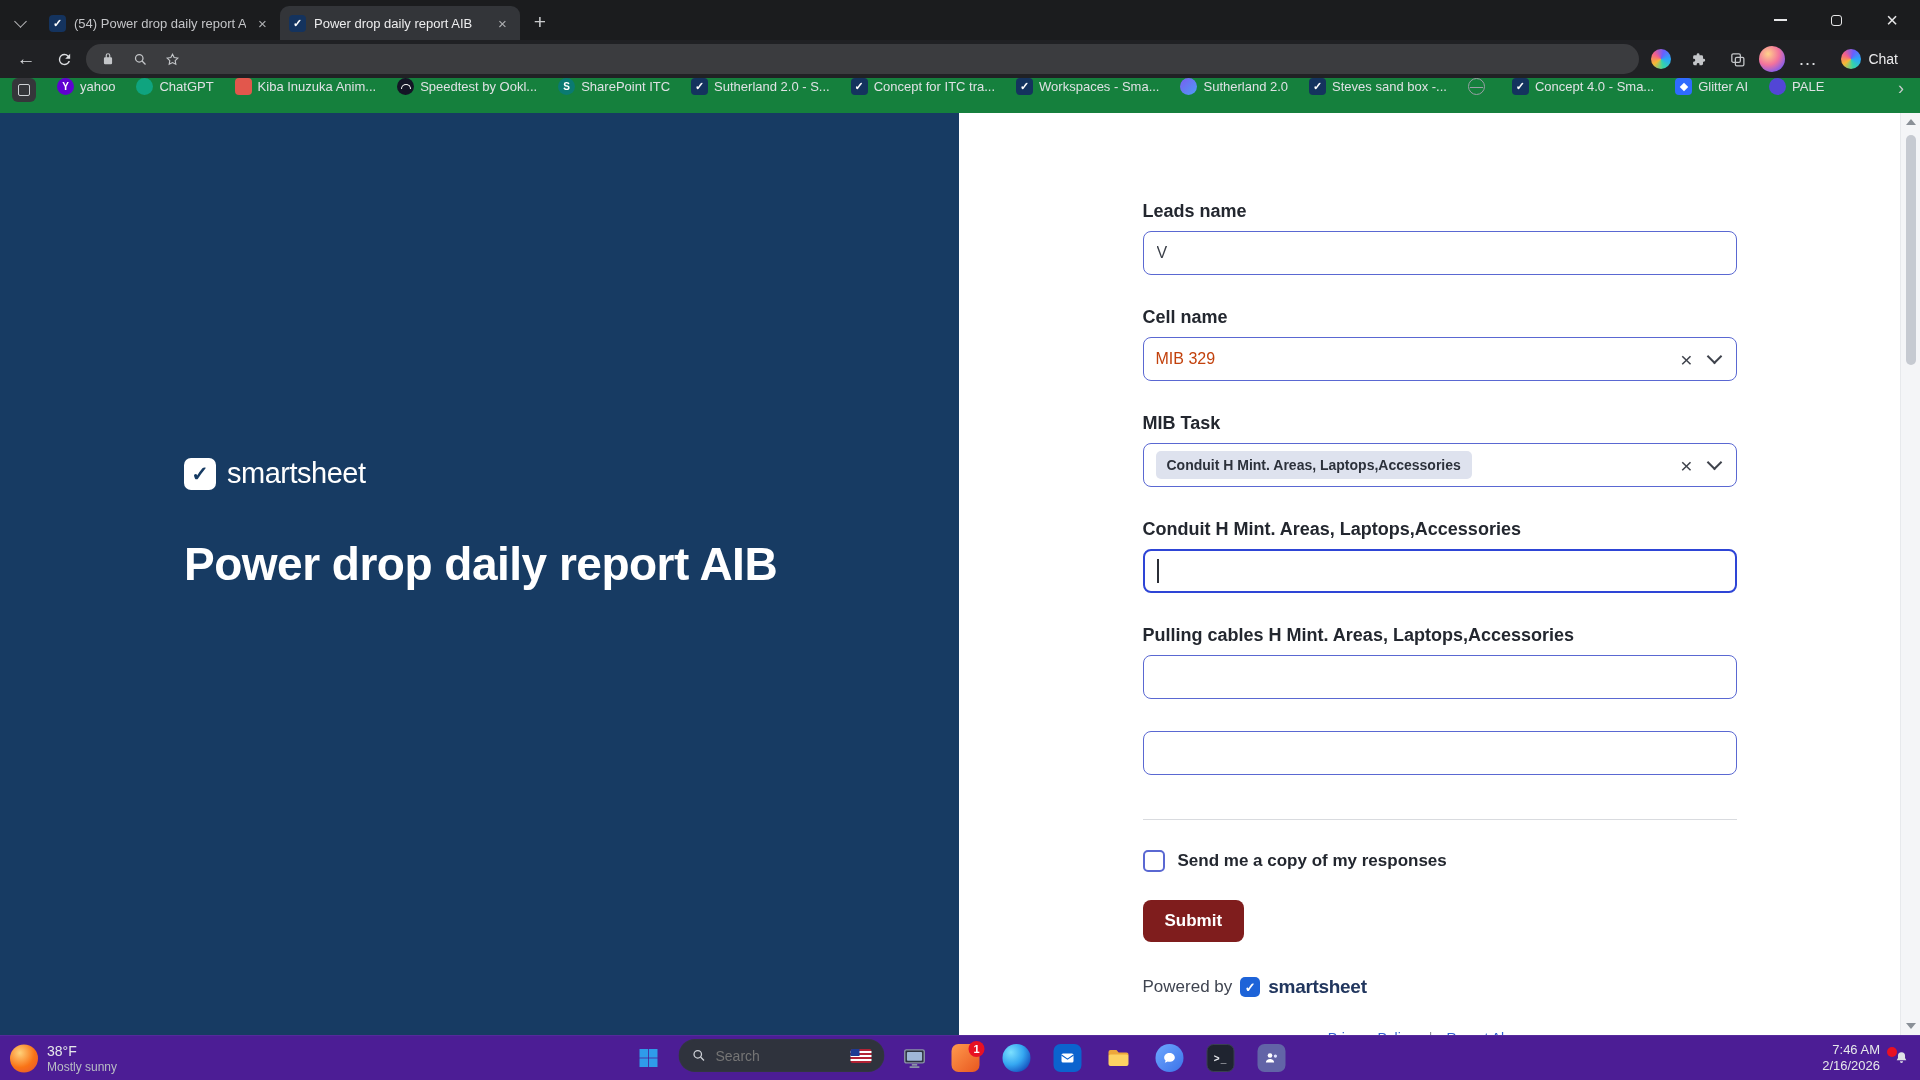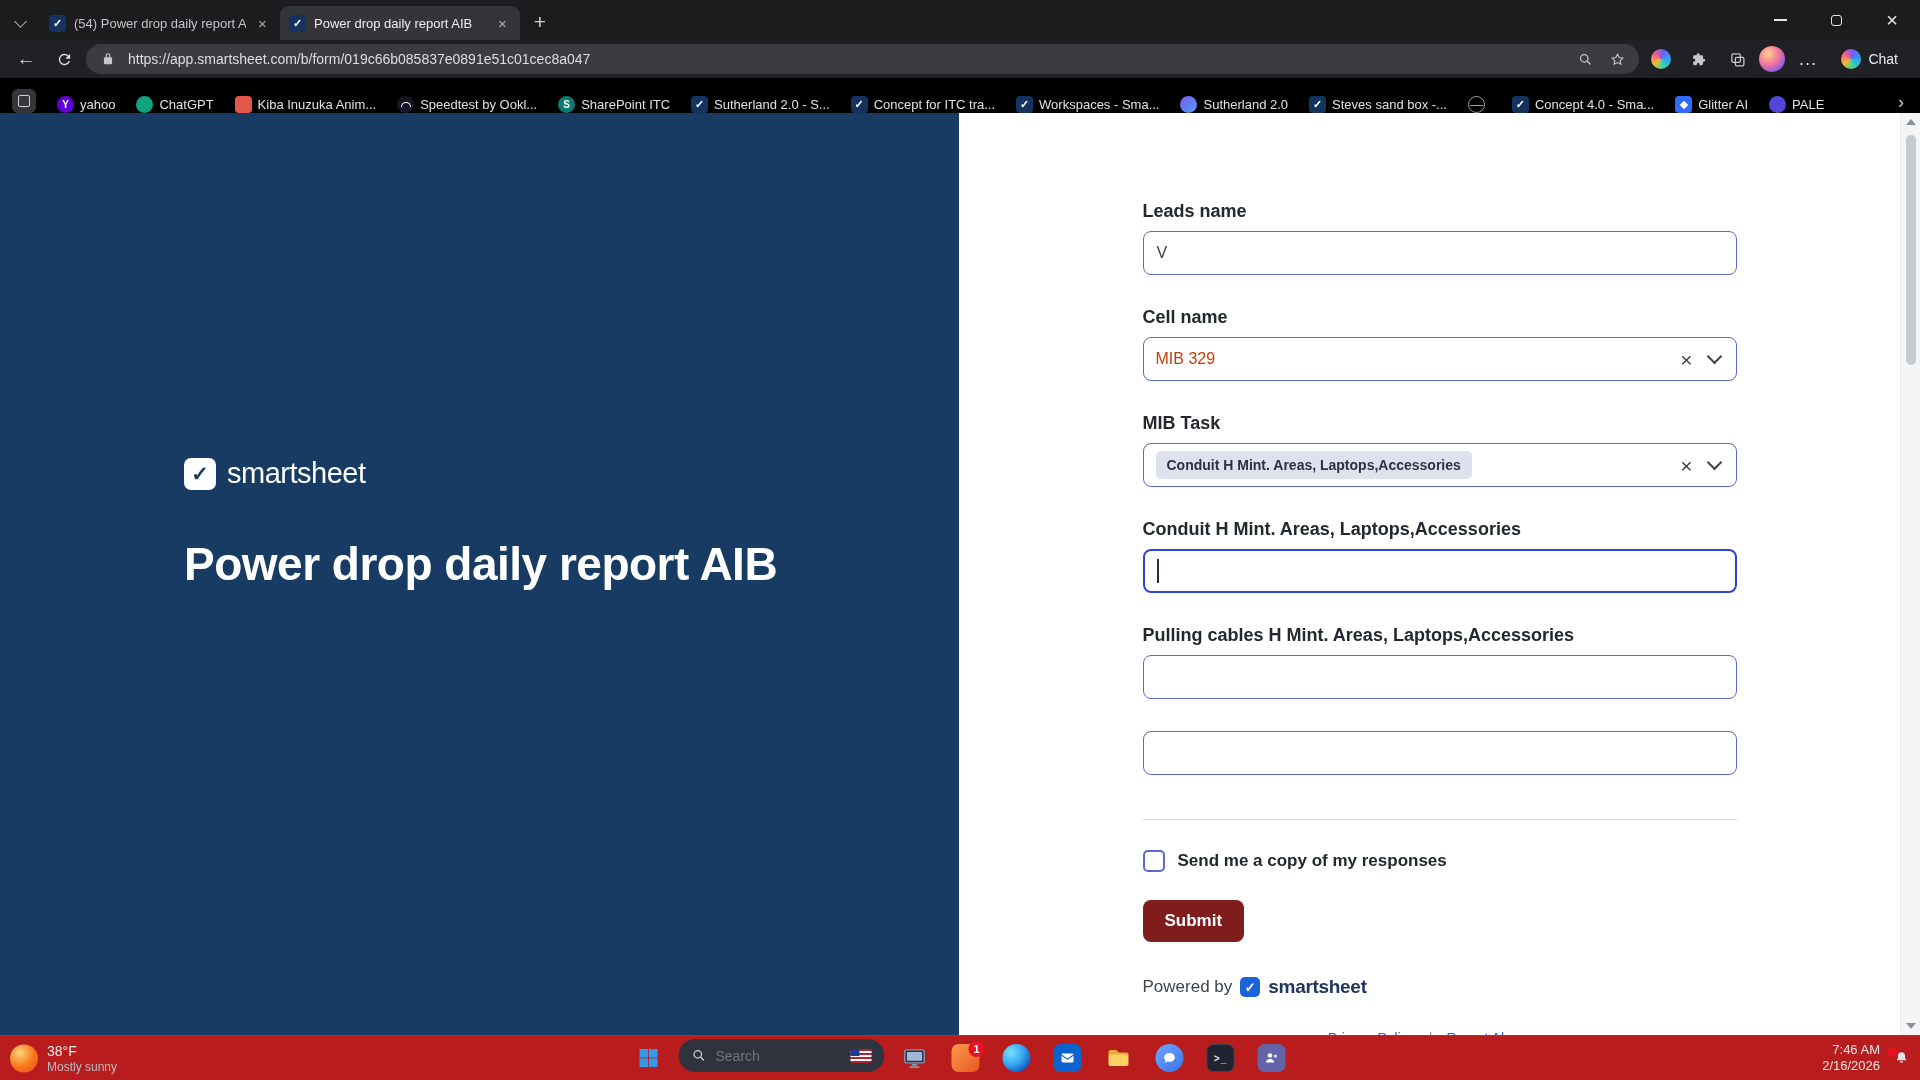--- a/index.html
+++ b/index.html
@@ -30,21 +30,21 @@
   .tb-icon-btn { width:32px; height:30px; border-radius:6px; display:flex; align-items:center; justify-content:center; color:#dcdee1; font-size:19px; cursor:pointer; flex:none; }
   .tb-icon-btn svg { display:block; }
   .addr-pill { flex:1; height:30px; background:#3b3c3f; border-radius:15px; display:flex; align-items:center; padding:0 10px; gap:8px; cursor:text; min-width:0; }
   .addr-url { flex:1; color:#dcdee1; font-size:14px; white-space:nowrap; overflow:hidden; }
   .pill-icon { width:24px; height:24px; display:flex; align-items:center; justify-content:center; flex:none; cursor:pointer; }
   .avatar { width:26px; height:26px; border-radius:50%; background:radial-gradient(circle at 35% 30%, #ffd28a, #f2729d 45%, #7d5cf0 80%); flex:none; cursor:pointer; }
   .copilot-ball { width:20px; height:20px; border-radius:50%; background:conic-gradient(from 20deg, #6a5cff, #2aa7f7, #35d6a5, #f7b733, #f35e8c, #6a5cff); flex:none; }
   .chat-btn { height:30px; display:flex; align-items:center; gap:7px; padding:0 12px; border-radius:15px; color:#ececee; font-size:14px; cursor:pointer; }
 
   
-  .bookmarks { height:35px; background:#000000; display:flex; align-items:flex-end; padding:0 12px; gap:21px; flex:none; }
+  .bookmarks { height:35px; background:#15803d; display:flex; align-items:flex-start; padding:0 12px; gap:21px; flex:none; }
   .bm { display:flex; align-items:center; gap:6px; cursor:pointer; white-space:nowrap; }
   .bm-label { color:#dfe1e4; font-size:13px; }
   .fav-yahoo { background:#5f01d1; border-radius:50%; }
   .fav-yahoo::after { content:"Y"; font-size:10px; }
   .fav-chatgpt { background:#0fa47f; border-radius:50%; }
   .fav-kiba { background:#e2574c; }
   .fav-speedtest { background:#141526; border-radius:50%; }
   .fav-speedtest::after { content:""; width:8px; height:4px; border:1.5px solid #fff; border-bottom:none; border-radius:8px 8px 0 0; }
   .fav-sharepoint { background:#0a7a72; border-radius:50%; }
   .fav-sharepoint::after { content:"S"; font-size:10px; }
@@ -97,21 +97,21 @@
   
   .pg-scrollbar { position:absolute; top:0; right:0; bottom:0; width:20px; background:#f4f5f7; border-left:1px solid #e7e9ec; }
   .sb-arrow { position:absolute; left:0; width:20px; height:18px; display:flex; align-items:center; justify-content:center; cursor:pointer; }
   .sb-arrow.up { top:0; }
   .sb-arrow.down { bottom:0; }
   .tri-up { width:0; height:0; border-left:5px solid transparent; border-right:5px solid transparent; border-bottom:6px solid #8a9097; }
   .tri-down { width:0; height:0; border-left:5px solid transparent; border-right:5px solid transparent; border-top:6px solid #8a9097; }
   .sb-thumb { position:absolute; top:22px; left:5px; width:10px; height:230px; border-radius:5px; background:#c6cad1; cursor:grab; }
 
   
-  .taskbar { height:45px; background:#b91c1c; border-top:1px solid rgba(255,255,255,0.06); position:relative; flex:none; }
+  .taskbar { height:45px; background:#4c1d95; border-top:1px solid rgba(255,255,255,0.06); position:relative; flex:none; }
   .tb-weather { position:absolute; left:10px; top:50%; transform:translateY(-50%); display:flex; align-items:center; gap:9px; cursor:pointer; }
   .weather-ball { width:28px; height:28px; border-radius:50%; background:radial-gradient(circle at 35% 30%, #ffd27a, #f97316 55%, #e34f35); }
   .weather-temp { font-size:14px; color:#e6e8ea; line-height:17px; }
   .weather-cond { font-size:12px; color:#b9bdc4; line-height:14px; }
   .tb-center { position:absolute; left:50%; top:50%; transform:translate(-50%,-50%); display:flex; gap:9px; }
   .tb-btn { width:42px; height:38px; border-radius:6px; display:flex; align-items:center; justify-content:center; cursor:pointer; position:relative; }
   .search-pill { width:206px; height:33px; border-radius:17px; background:#2f333d; border:1px solid #41465233; display:flex; align-items:center; gap:9px; padding:0 12px; cursor:pointer; }
   .search-pill input { flex:1; background:transparent; border:none; outline:none; color:#cfd2d8; font-size:14px; font-family:"Liberation Sans", sans-serif; min-width:0; }
   .flag { width:21px; height:14px; background:repeating-linear-gradient(#b22234 0 2px, #fff 2px 4px); position:relative; border-radius:2px; flex:none; }
   .flag::after { content:""; position:absolute; left:0; top:0; width:9px; height:7px; background:#1f3a93; border-radius:2px 0 0 0; }
@@ -166,21 +166,20 @@
       <svg width="17" height="17" viewBox="0 0 24 24">
           <path fill="#dcdee1" d="M17.65 6.35A7.95 7.95 0 0 0 12 4a8 8 0 1 0 7.73 10h-2.08A6 6 0 1 1 12 6c1.66 0 3.14.69 4.22 1.78L13 11h7V4l-2.35 2.35z"></path>
         </svg>
     </div>
     <div class="addr-pill">
       <span class="pill-icon">
         <svg width="14" height="14" viewBox="0 0 24 24">
             <path fill="#c4c6c9" d="M12 2a4 4 0 0 0-4 4v3H7a2 2 0 0 0-2 2v8a2 2 0 0 0 2 2h10a2 2 0 0 0 2-2v-8a2 2 0 0 0-2-2h-1V6a4 4 0 0 0-4-4zm-2 7V6a2 2 0 1 1 4 0v3h-4z"></path>
           </svg>
       </span>
-      <span class="addr-url">https://app.smartsheet.com/b/form/019c66b085837e0891e51c01cec8a047</span>
       <span class="pill-icon">
         <svg width="15" height="15" viewBox="0 0 24 24" fill="none" stroke="#c4c6c9" stroke-width="2">
             <circle cx="10" cy="10" r="6"></circle>
             <path d="M14.5 14.5L20 20"></path>
           </svg>
       </span>
       <span class="pill-icon">
         <svg width="15" height="15" viewBox="0 0 24 24" fill="none" stroke="#c4c6c9" stroke-width="1.8">
             <path d="M12 3.5l2.6 5.3 5.9.9-4.2 4.1 1 5.9L12 16.9l-5.3 2.8 1-5.9-4.2-4.1 5.9-.9z"></path>
           </svg>

